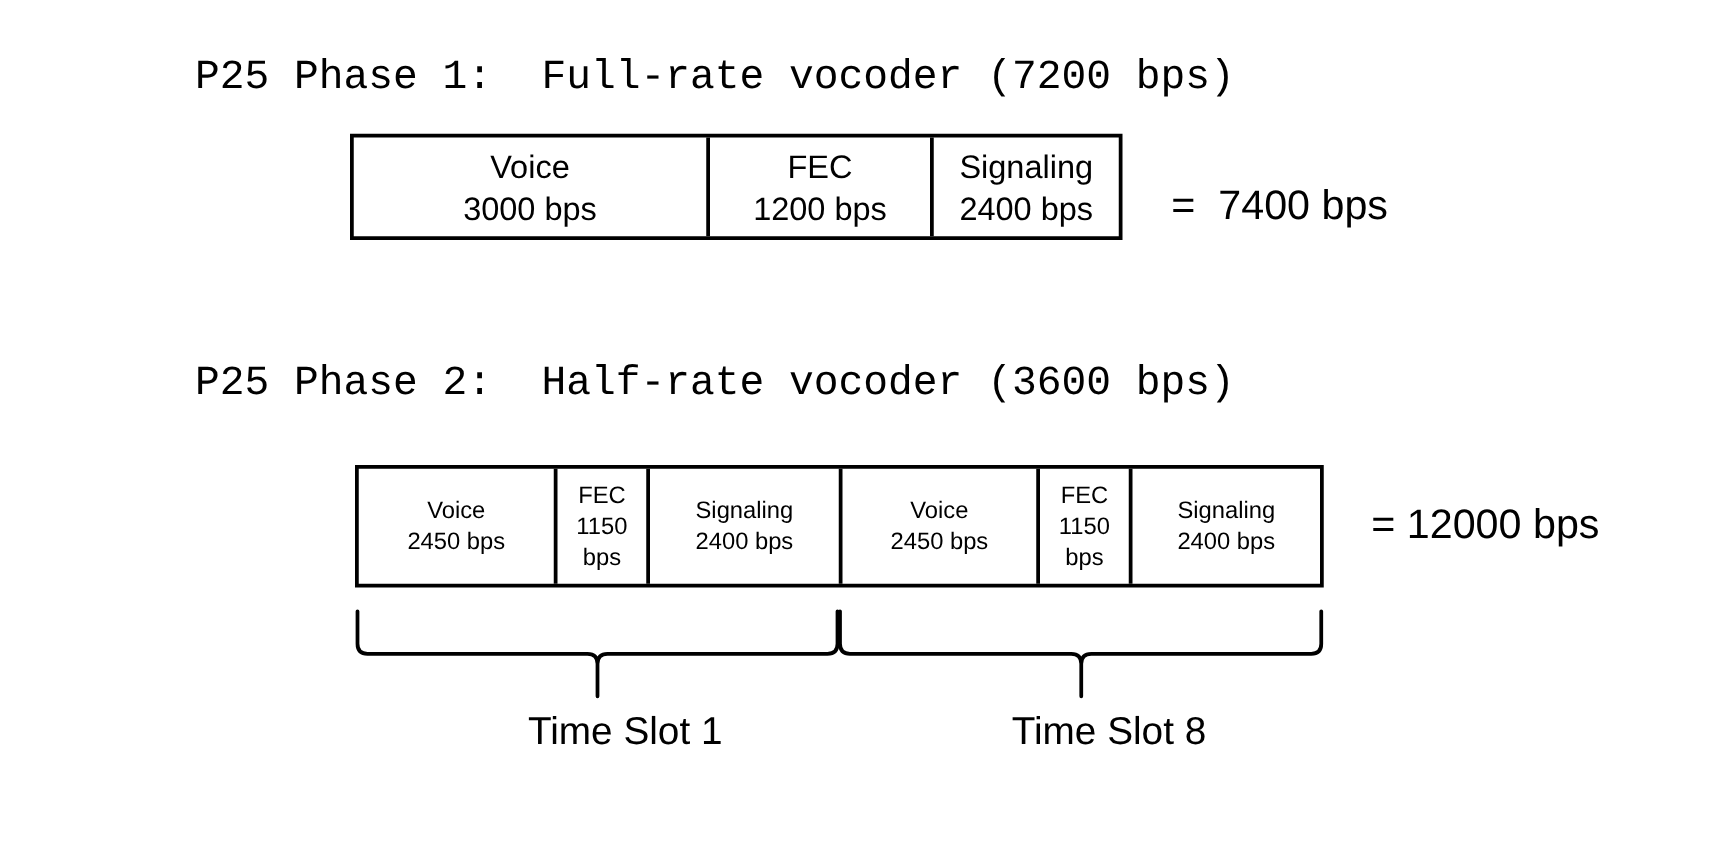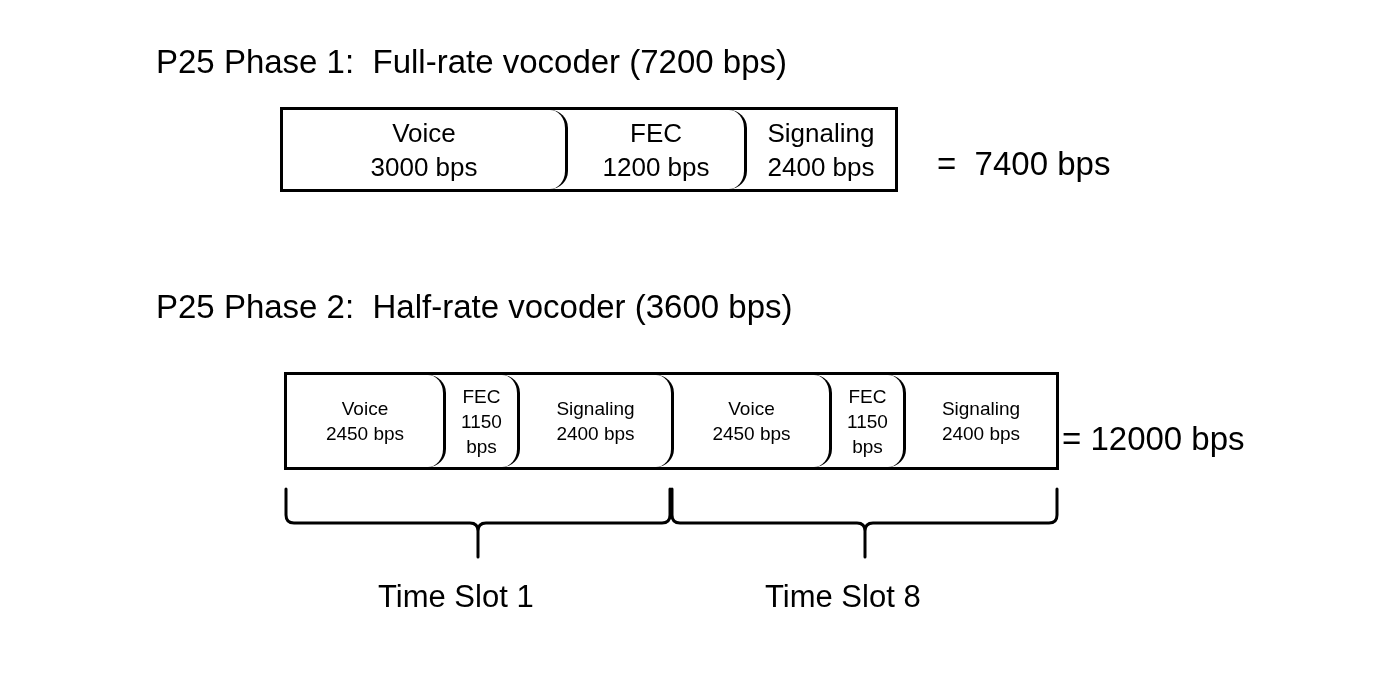--- a/index.html
+++ b/index.html
@@ -1,26 +1,26 @@
 <!DOCTYPE html>
 <html><head>
   <meta charset="utf-8">
   <style>
     html, body { margin: 0; padding: 0; background: #ffffff; }
     body { width: 1388px; height: 678px; position: relative; overflow: hidden;
            font-family: "Liberation Sans", sans-serif; color: #000; }
-    .heading { position: absolute; font-size: 33px; white-space: pre; line-height: 1; }
+    .heading { position: absolute; font-size: 33px; white-space: pre; line-height: 1; font-family: Liberation Mono, monospace; }
     .frame { position: absolute; box-sizing: border-box; border: 3px solid #000; display: flex; background: #fff; }
     .cell { box-sizing: border-box; border-right: 3px solid #000; display: flex; flex-direction: column;
-            align-items: center; justify-content: center; text-align: center; border-radius: 18px; }
+            align-items: center; justify-content: center; text-align: center; }
     .cell:last-child { border-right: none; }
     .p1 .cell { font-size: 26px; line-height: 34px; }
     .p2 .cell { font-size: 19px; line-height: 25px; }
     .total { position: absolute; font-size: 33px; white-space: pre; line-height: 1; }
-    .slot-label { position: absolute; font-size: 31px; line-height: 1; text-align: left; white-space: pre; margin-top: 12px; }
+    .slot-label { position: absolute; font-size: 31px; line-height: 1; text-align: right; white-space: pre; }
     svg.braces { position: absolute; left: 0; top: 0; }
   </style>
 </head>
 <body>
 
 <div class="heading" style="left:156px; top:45px;">P25 Phase 1:  Full-rate vocoder (7200 bps)</div>
 
 <div class="frame p1" style="left:280px; top:107px; width:618px; height:85px;">
   <div class="cell" style="width:285px;">
     <span>Voice</span>
@@ -62,21 +62,21 @@
     <span>FEC</span>
     <span style="white-space:pre;">1150
 bps</span>
   </div>
   <div class="cell" style="flex:1;">
     <span>Signaling</span>
     <span>2400 bps</span>
   </div>
 </div>
 
-<div class="total" style="left:1062px; top:402px;margin-top:20px;">= 12000 bps</div>
+<div class="total" style="left:1097px; top:402px;">= 12000 bps</div>
 
 <svg class="braces" width="1388" height="678">
   <path d="M286,489 L286,515 Q286,523 294,523 L470,523 Q478,523 478,531 L478,557 M478,531 Q478,523 486,523 L662,523 Q670,523 670,515 L670,489" fill="none" stroke="#000" stroke-width="3" stroke-linecap="round" stroke-linejoin="round"></path>
   <path d="M672,489 L672,515 Q672,523 680,523 L857,523 Q865,523 865,531 L865,557 M865,531 Q865,523 873,523 L1049,523 Q1057,523 1057,515 L1057,489" fill="none" stroke="#000" stroke-width="3" stroke-linecap="round" stroke-linejoin="round"></path>
 </svg>
 
 <div class="slot-label" style="left:378px; top:569px; width:200px;">Time Slot 1</div>
 <div class="slot-label" style="left:765px; top:569px; width:200px;">Time Slot 8</div>
 
 </body></html>

